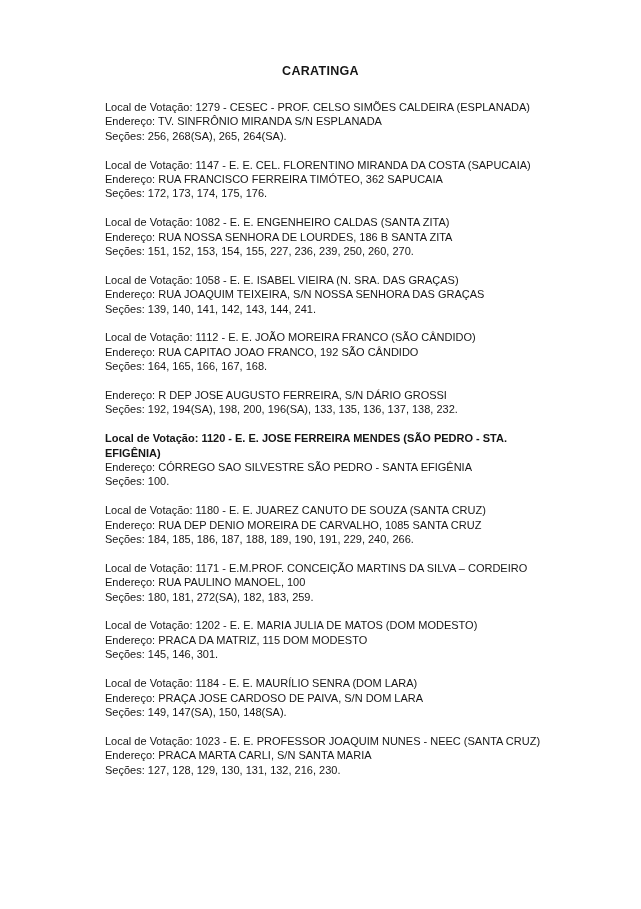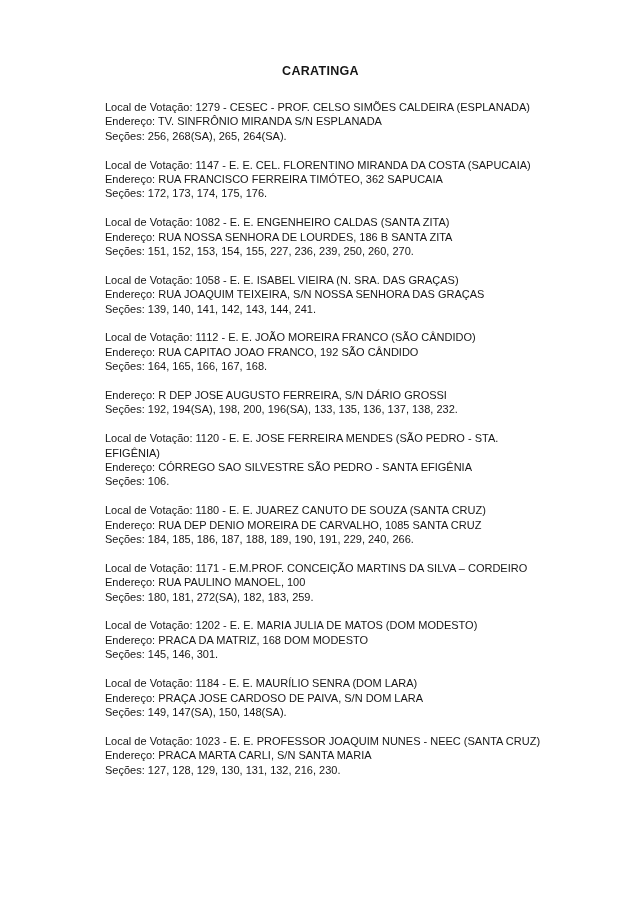--- a/index.html
+++ b/index.html
@@ -29,21 +29,21 @@
     margin-top: 22px;
     margin-left: 62px;
     width: 528px;
     font-size: 11px;
     line-height: 14.4px;
   }
   .block {
     margin-bottom: 14.4px;
   }
   .line { white-space: normal; padding-left: 43px; }
-  .line-narrow { max-width: 490px; }
+  .line-narrow { max-width: 490px; font-weight: bold; }
 </style>
 </head>
 <body>
 
 <div class="page">
 
   <div class="doc-title">CARATINGA</div>
 
   <div class="content">
 
@@ -78,38 +78,38 @@
     </div>
 
     <div class="block">
       <div class="line"><span>Endereço:</span> <span>R DEP JOSE AUGUSTO FERREIRA, S/N DÁRIO GROSSI</span></div>
       <div class="line"><span>Seções:</span> <span>192, 194(SA), 198, 200, 196(SA), 133, 135, 136, 137, 138, 232.</span></div>
     </div>
 
     <div class="block">
       <div class="line line-narrow"><span>Local de Votação:</span> <span>1120 - E. E. JOSE FERREIRA MENDES (SÃO PEDRO - STA. EFIGÊNIA)</span></div>
       <div class="line"><span>Endereço:</span> <span>CÓRREGO SAO SILVESTRE SÃO PEDRO - SANTA EFIGÊNIA</span></div>
-      <div class="line"><span>Seções:</span> <span>106.</span></div>
+      <div class="line"><span>Seções:</span> <span>100.</span></div>
     </div>
 
     <div class="block">
       <div class="line"><span>Local de Votação:</span> <span>1180 - E. E. JUAREZ CANUTO DE SOUZA (SANTA CRUZ)</span></div>
       <div class="line"><span>Endereço:</span> <span>RUA DEP DENIO MOREIRA DE CARVALHO, 1085 SANTA CRUZ</span></div>
       <div class="line"><span>Seções:</span> <span>184, 185, 186, 187, 188, 189, 190, 191, 229, 240, 266.</span></div>
     </div>
 
     <div class="block">
       <div class="line"><span>Local de Votação:</span> <span>1171 - E.M.PROF. CONCEIÇÃO MARTINS DA SILVA – CORDEIRO</span></div>
       <div class="line"><span>Endereço:</span> <span>RUA PAULINO MANOEL, 100</span></div>
       <div class="line"><span>Seções:</span> <span>180, 181, 272(SA), 182, 183, 259.</span></div>
     </div>
 
     <div class="block">
       <div class="line"><span>Local de Votação:</span> <span>1202 - E. E. MARIA JULIA DE MATOS (DOM MODESTO)</span></div>
-      <div class="line"><span>Endereço:</span> <span>PRACA DA MATRIZ, 168 DOM MODESTO</span></div>
+      <div class="line"><span>Endereço:</span> <span>PRACA DA MATRIZ, 115 DOM MODESTO</span></div>
       <div class="line"><span>Seções:</span> <span>145, 146, 301.</span></div>
     </div>
 
     <div class="block">
       <div class="line"><span>Local de Votação:</span> <span>1184 - E. E. MAURÍLIO SENRA (DOM LARA)</span></div>
       <div class="line"><span>Endereço:</span> <span>PRAÇA JOSE CARDOSO DE PAIVA, S/N DOM LARA</span></div>
       <div class="line"><span>Seções:</span> <span>149, 147(SA), 150, 148(SA).</span></div>
     </div>
 
     <div class="block">

